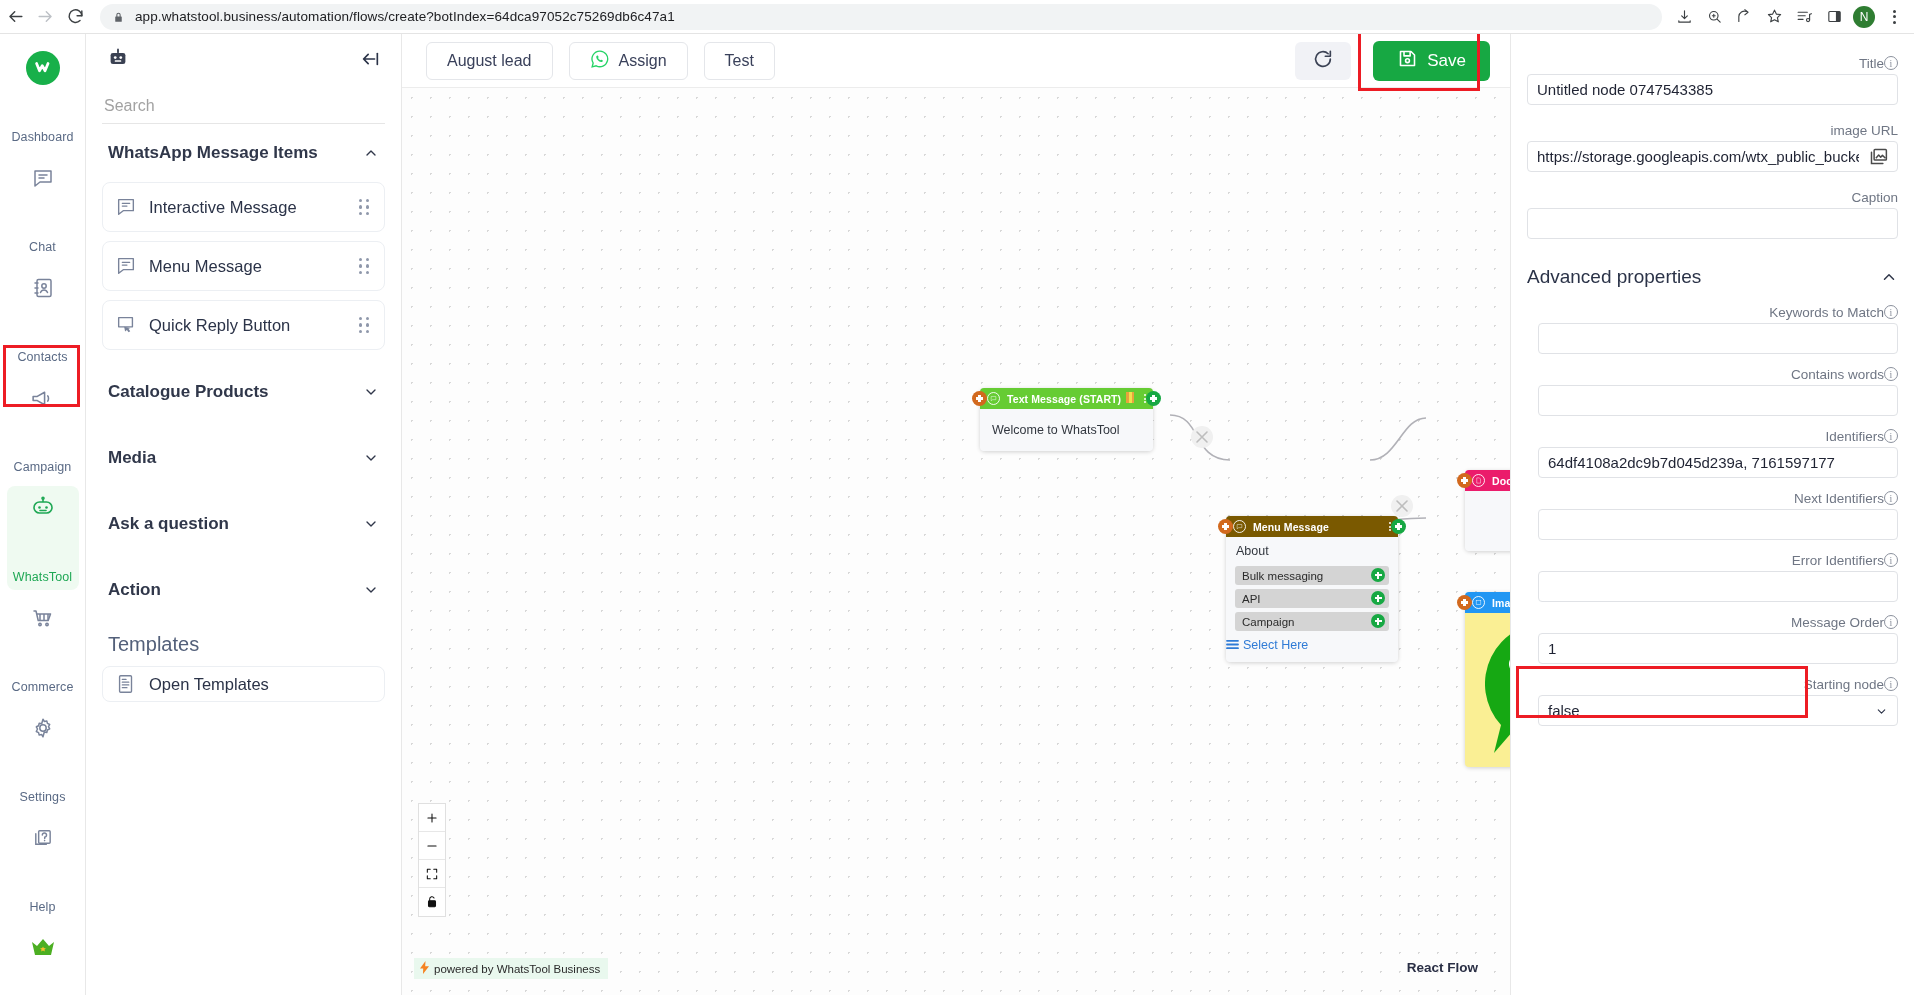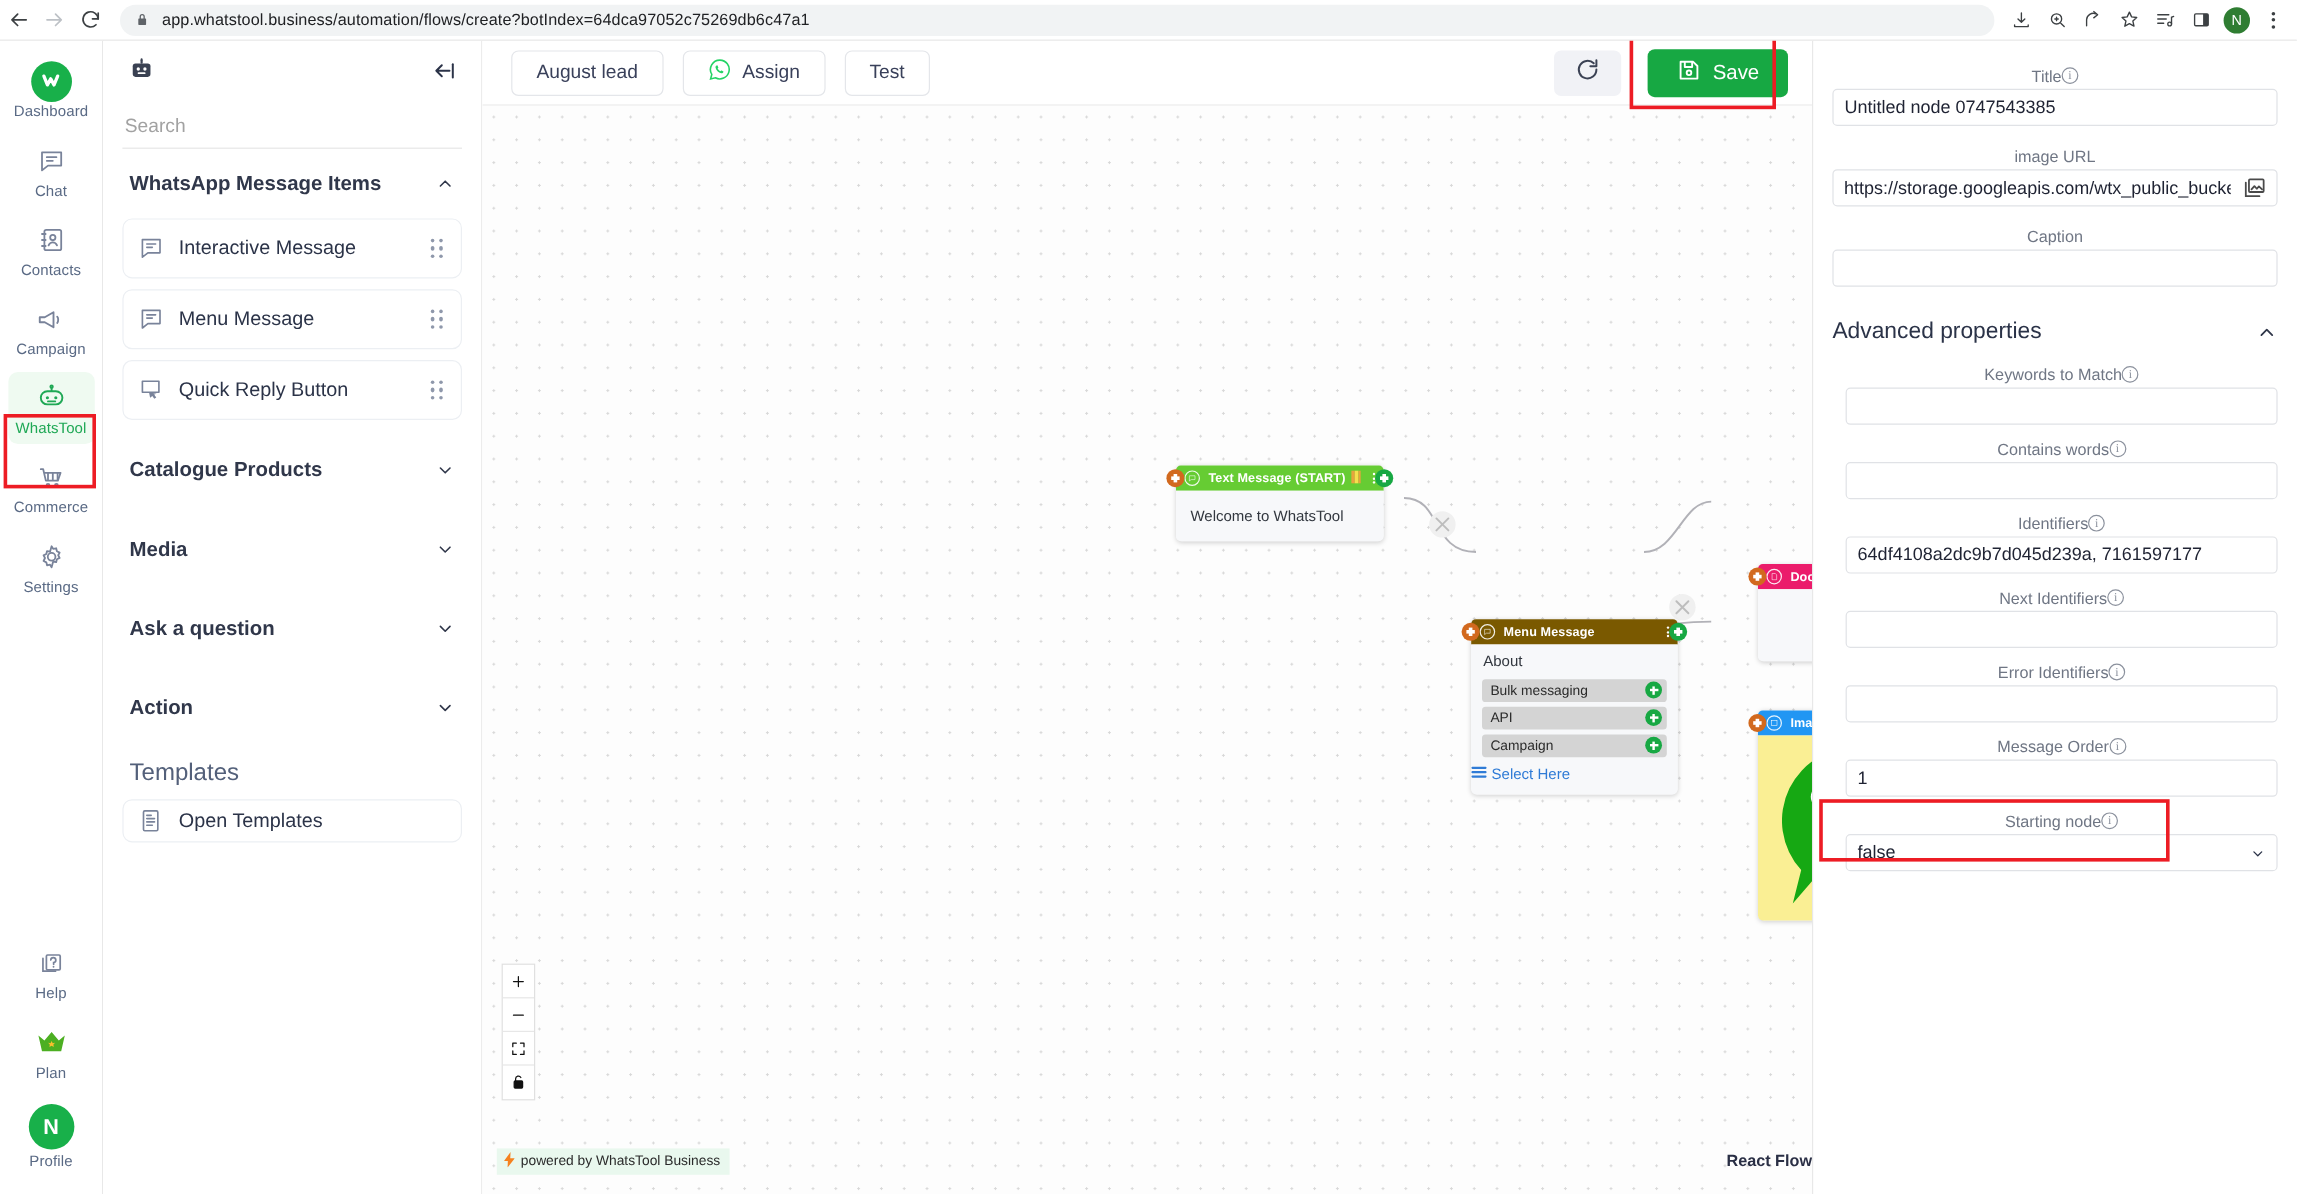--- a/index.html
+++ b/index.html
@@ -44,21 +44,21 @@
   .app { position: absolute; top: 34px; left: 0; width: 1914px; height: 961px; display: flex; }
 
   
   .rail {
     width: 86px; flex: none; border-right: 1px solid #e8e8e8; background: #fff;
     display: flex; flex-direction: column; align-items: center; padding-top: 12px;
     position: relative;
   }
   .rail-item {
     width: 72px; display: flex; flex-direction: column; align-items: center;
-    padding: 7px 0 6px; margin-bottom: 6px; border-radius: 8px; cursor: pointer;
+    padding: 7px 0 6px; margin-bottom: 6px; border-radius: 8px; cursor: pointer; gap: 44px;
   }
   .rail-item .ri-icon { height: 30px; display: flex; align-items: center; justify-content: center; }
   .rail-item .ri-label { font-size: 12.5px; color: #5a6a85; margin-top: 3px; letter-spacing: .1px; }
   .rail-item.active { background: #effaf1; }
   .rail-item.active .ri-label { color: #1fa855; }
   .rail-spacer { flex: 1; }
   .rail-hl {
     position: absolute; left: 3px; top: 311px; width: 77px; height: 62px;
     border: 3px solid #ed1c24; pointer-events: none;
   }
@@ -171,31 +171,31 @@
     border-bottom: 1px solid #e7e7e7; cursor: pointer;
   }
   .zc:last-child { border-bottom: none; }
   .zc svg { width: 14px; height: 14px; stroke: #111; fill: none; stroke-width: 1.8; }
   .powered {
     position: absolute; left: 12px; bottom: 16px; background: #e9f8ee;
     font-size: 11.5px; color: #2a2a2a; padding: 3px 8px 3px 6px; display: flex;
     align-items: center; gap: 5px; z-index: 6;
   }
   .react-flow-mark {
-    position: absolute; right: 0; bottom: 20px; font-size: 13.5px;
+    position: absolute; right: 32px; bottom: 20px; font-size: 13.5px;
     font-weight: 700; color: #2a2f45; z-index: 6;
   }
 
   
   .props {
     width: 404px; flex: none; border-left: 1px solid #e8e8e8; background: #fff;
     padding: 18px 16px 0 16px; position: relative; overflow: hidden;
   }
   .field { margin-bottom: 14px; position: relative; }
-  .field-label-row { display: flex; align-items: center; justify-content: center; height: 22px; }
+  .field-label-row { display: flex; align-items: center; justify-content: flex-end; height: 22px; }
   .field-label { font-size: 13.5px; color: #6f7684; }
   .info-i {
     width: 14px; height: 14px; border-radius: 50%; border: 1.2px solid #8b919d;
     font-size: 10px; color: #8b919d; display: flex; align-items: center;
     justify-content: center; font-family: "Liberation Serif", serif; flex: none;
   }
   .field-input {
     width: 100%; height: 31px; border: 1px solid #e0e2e6; border-radius: 4px;
     font-size: 15px; color: #1f2333; padding: 0 9px; outline: none; background: #fff;
     font-family: "Liberation Sans", sans-serif;

